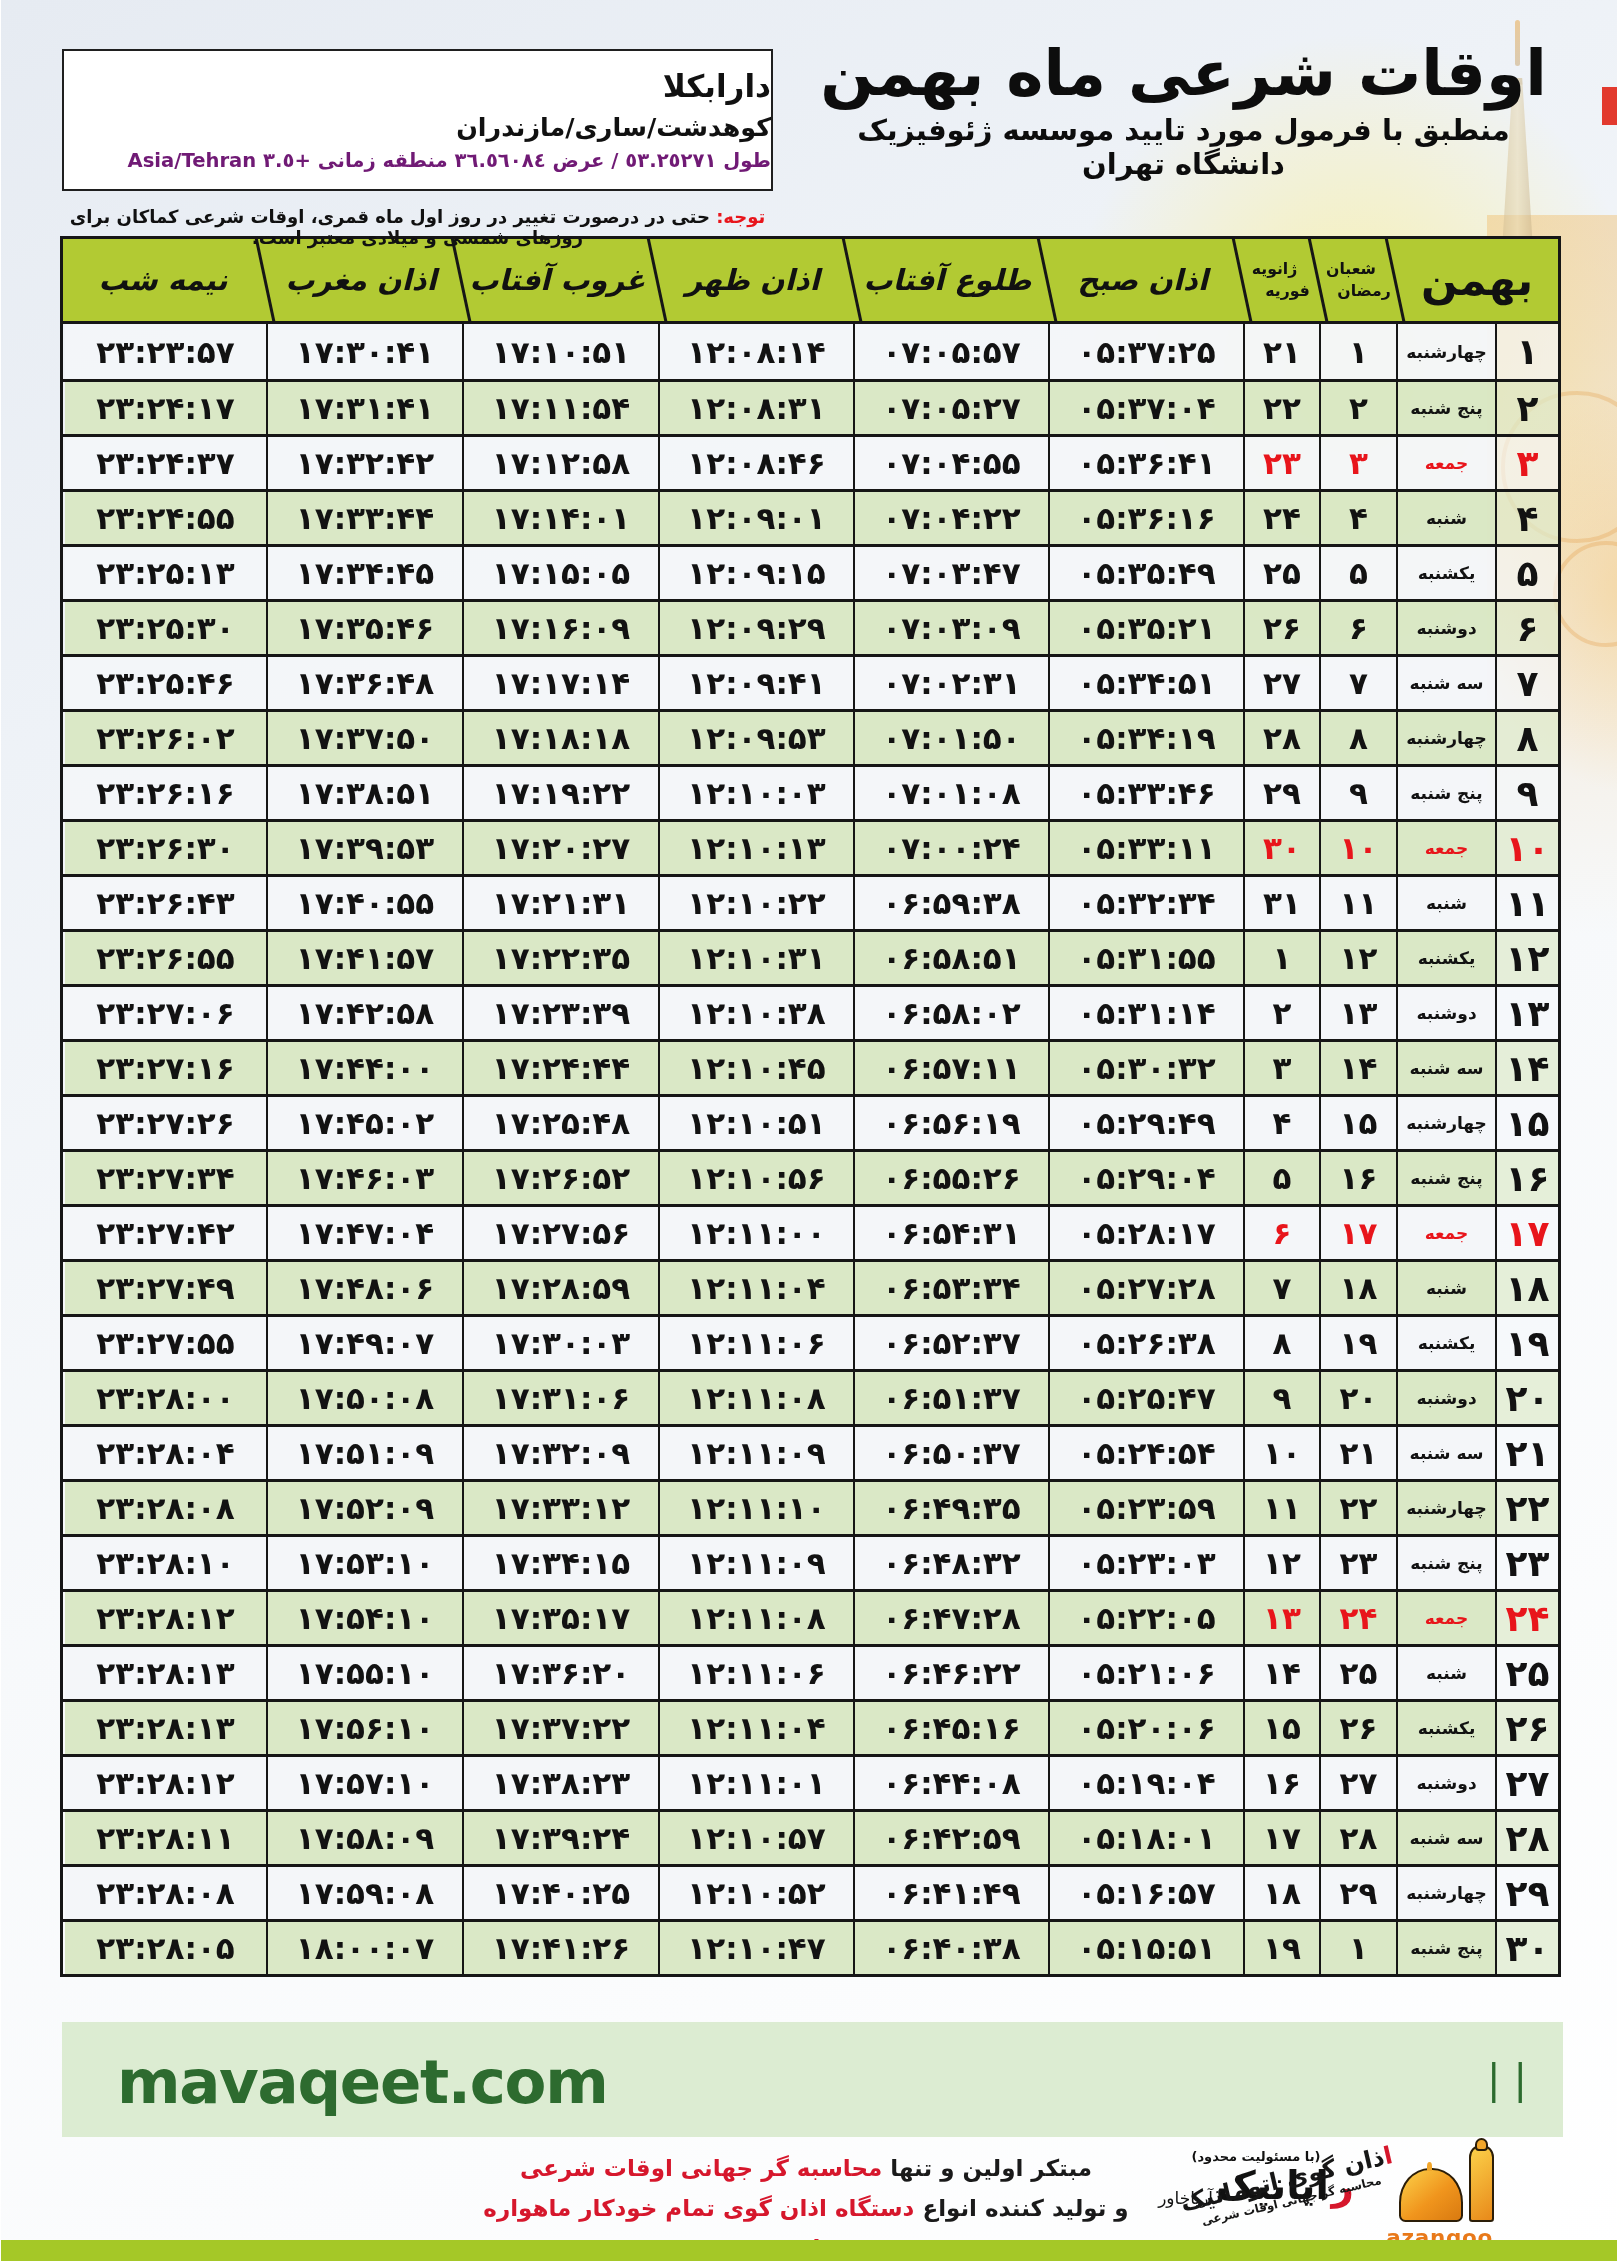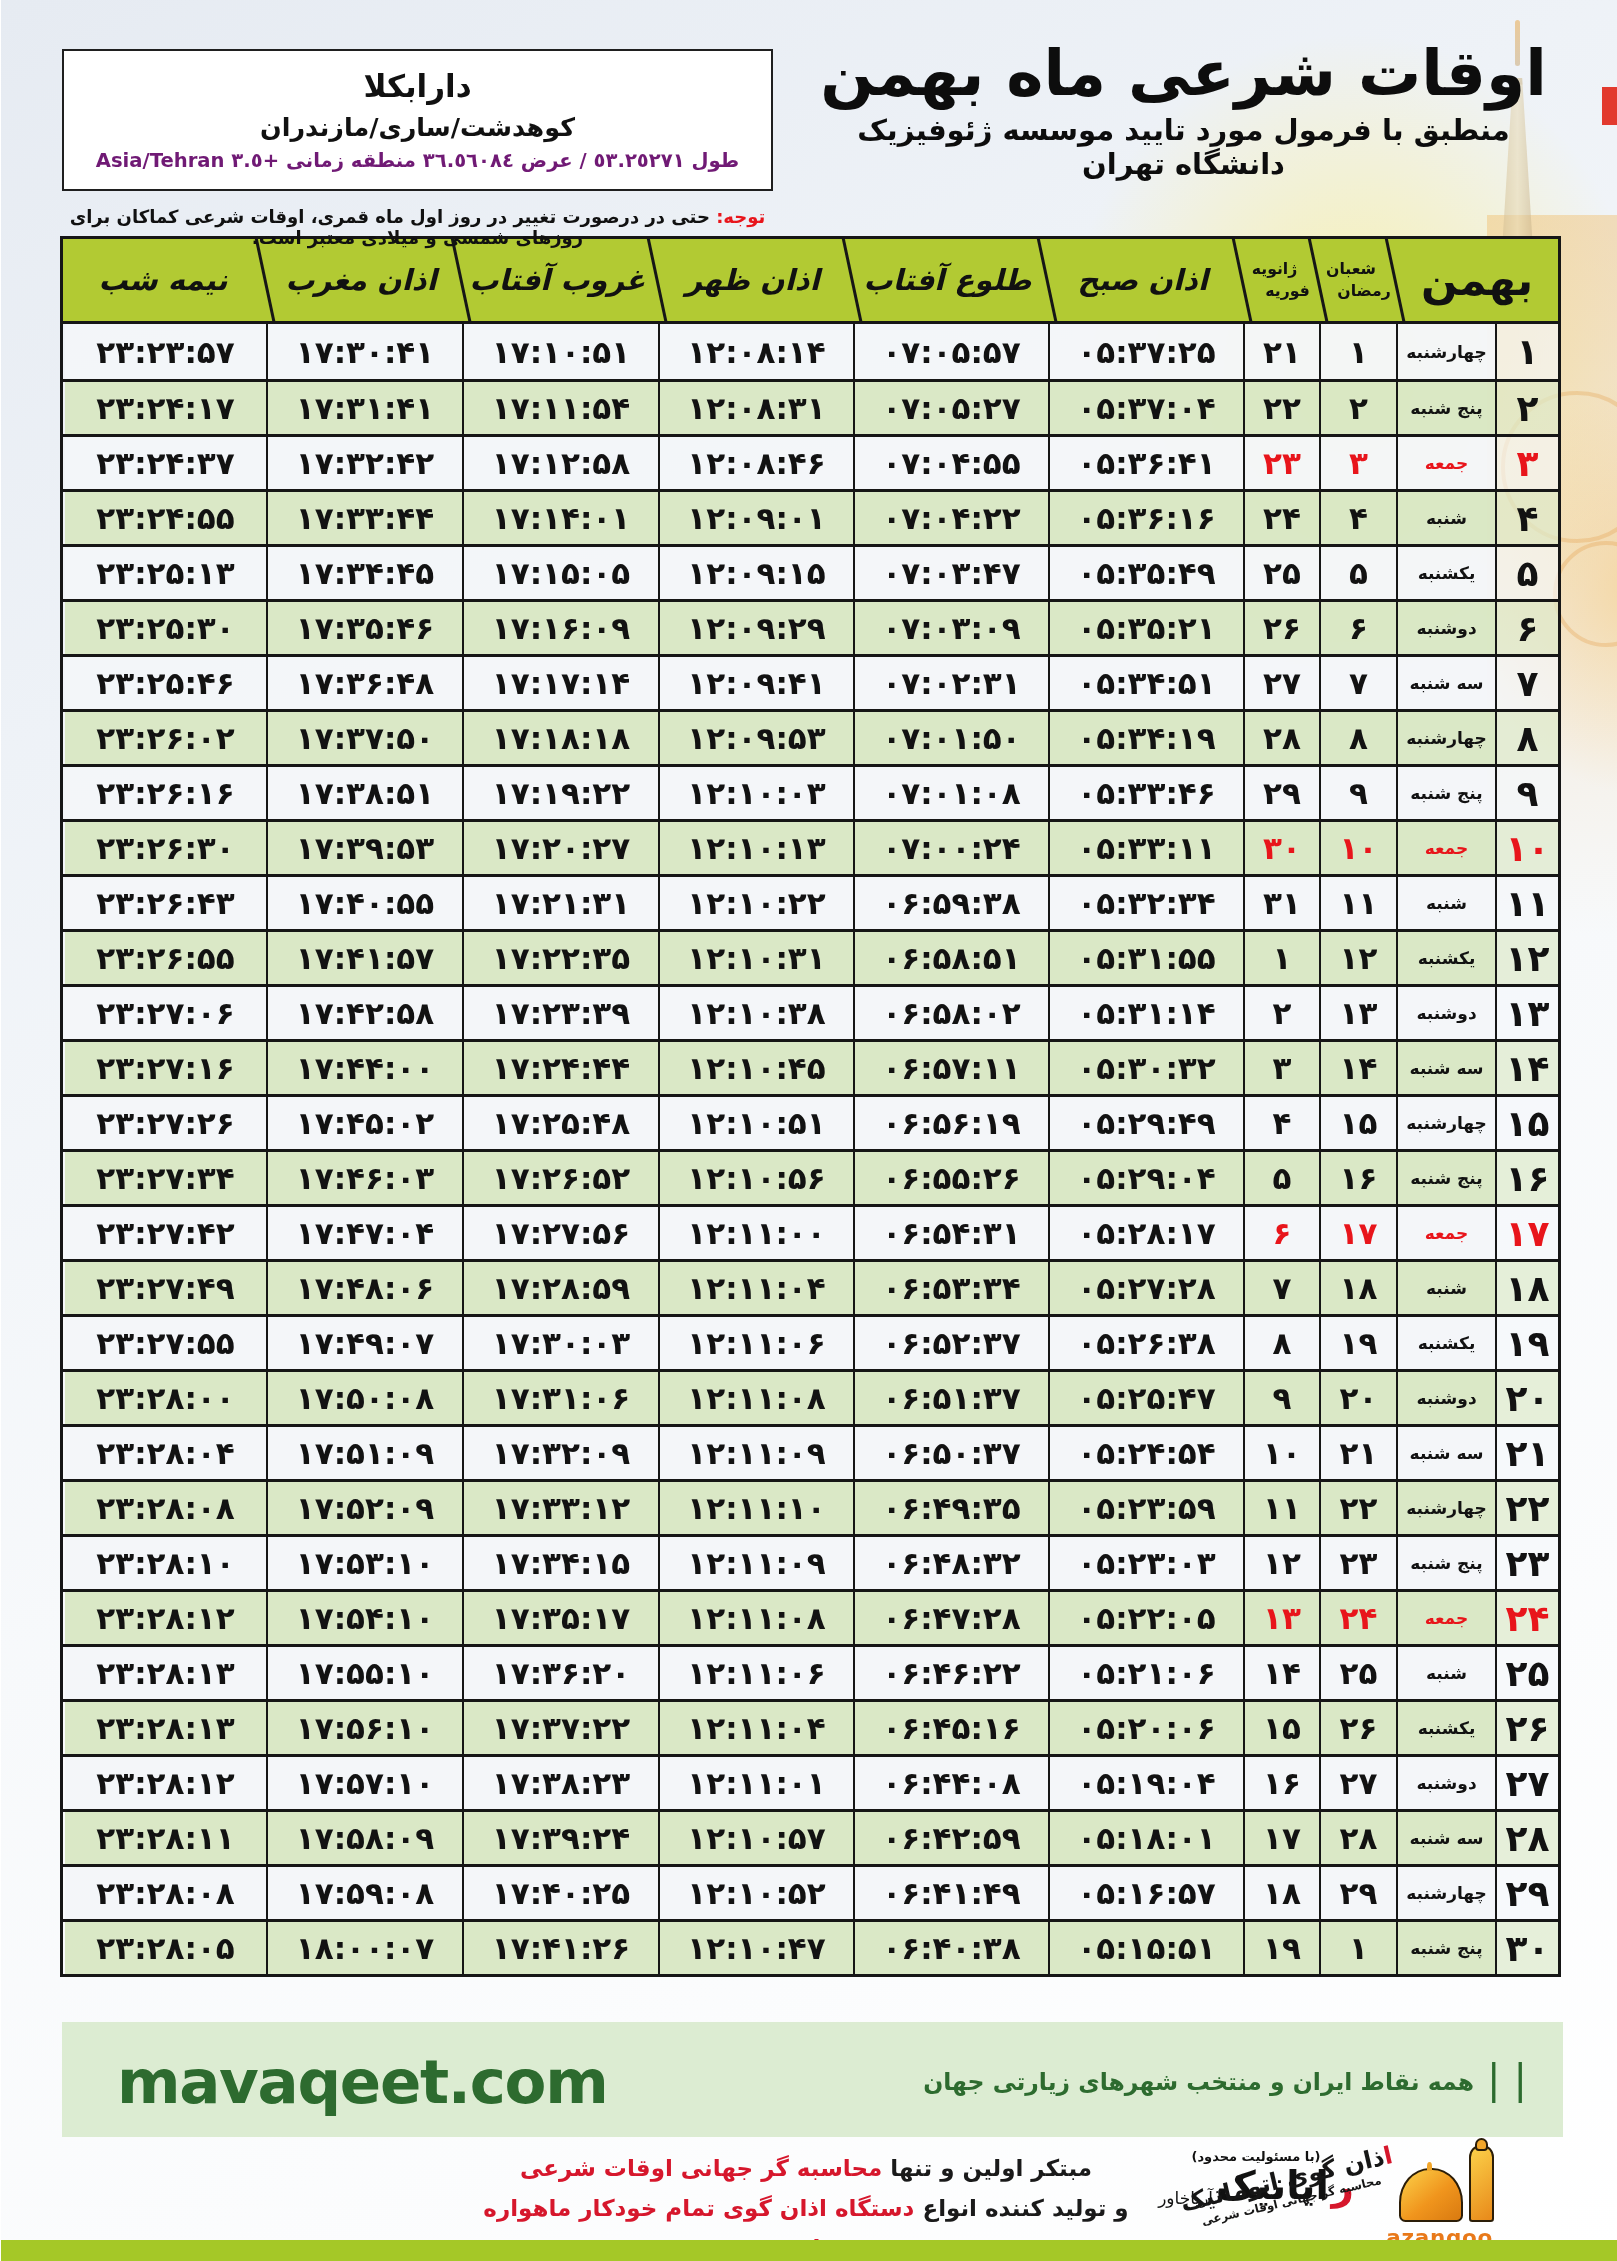--- a/index.html
+++ b/index.html
@@ -24,21 +24,21 @@
   .spire{position:absolute;left:1515px;top:19.6px;width:4.6px;height:46px;opacity:.5;
     background:linear-gradient(180deg,#e8a23c,#c7a36b);border-radius:2.6px;}
   .swirl{position:absolute;border:4.6px solid rgba(228,150,62,.28);border-radius:50%;}
   .swirl.s1{left:1501px;top:391px;width:144px;height:144px;}
   .swirl.s2{left:1553px;top:541px;width:98px;height:98px;}
   .red-tick{position:absolute;left:1602px;top:87px;width:15.7px;height:38px;background:#e23a2e;}
 
   
   .info-box{position:absolute;left:62px;top:49px;width:711px;height:142px;background:#ffffff;
     border:2.6px solid #1f1f1f;box-sizing:border-box;display:flex;flex-direction:column;
-    align-items:center;justify-content:center;gap:7.8px;z-index:3;}
+    justify-content:center;gap:7.8px;z-index:3;}
   .info-city{font-size:31px;font-weight:bold;color:#111;}
   .info-region{font-size:25.4px;font-weight:bold;color:#111;}
   .info-coords{font-size:19.6px;font-weight:bold;color:#701a75;}
   .note-line{position:absolute;left:62px;top:206px;width:711px;text-align:center;
     font-size:18px;font-weight:bold;color:#111;z-index:3;}
   .note-label{color:var(--friday_red);}
   .title-block{position:absolute;left:802px;top:38px;width:763px;text-align:center;z-index:3;color:#0d0d0d;}
   .title-main{font-size:63px;font-weight:bold;line-height:1.15;}
   .title-sub{font-size:29px;font-weight:bold;margin-top:2.6px;}
   .title-dates{font-size:26px;font-weight:bold;margin-top:14.4px;}
@@ -545,21 +545,20 @@
         <div class="tcell c-nimeshab">۲۳:۲۸:۰۵</div>
       </div>
     </div>
 </div>
 
 <div class="mavaqeet-bar">
   <div class="mv-url">mavaqeet.com</div>
   <div class="mv-fa">
     <span class="mv-pipe">|</span>
     <span class="mv-pipe">|</span>
-    <span class="mv-tag2">همه نقاط ایران و منتخب شهرهای زیارتی جهان</span>
   </div>
 </div>
 
 <div class="footer">
   <div class="f-slogan">
     <div><span>مبتکر اولین و تنها </span><span class="f-red">محاسبه گر جهانی اوقات شرعی</span></div>
     <div><span>و تولید کننده انواع </span><span class="f-red">دستگاه اذان گوی تمام خودکار ماهواره ای</span></div>
   </div>
   <div class="f-rayanik">
     <div class="ray-note">(با مسئولیت محدود)</div>

